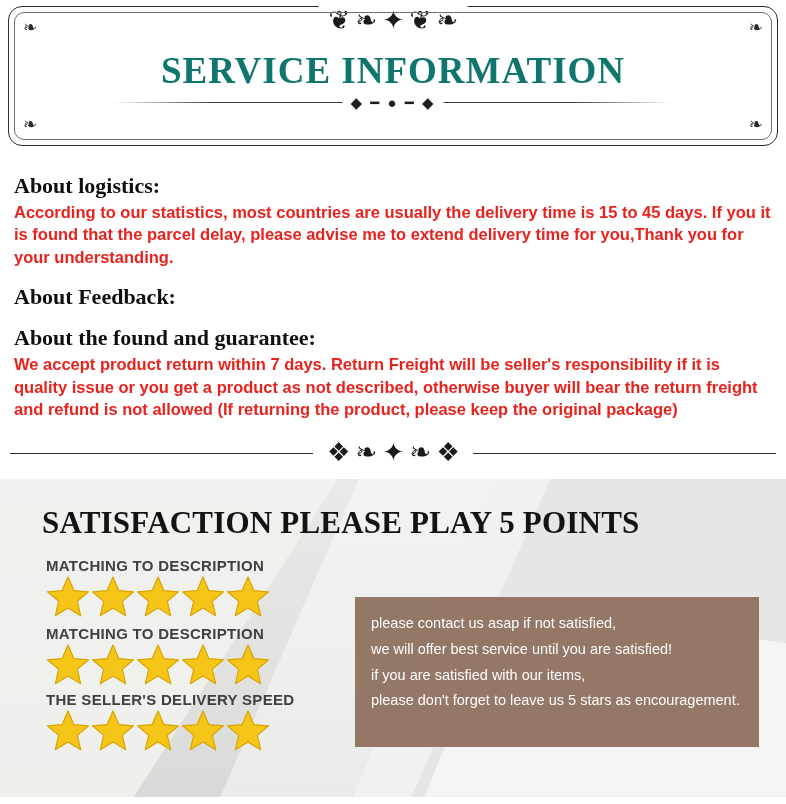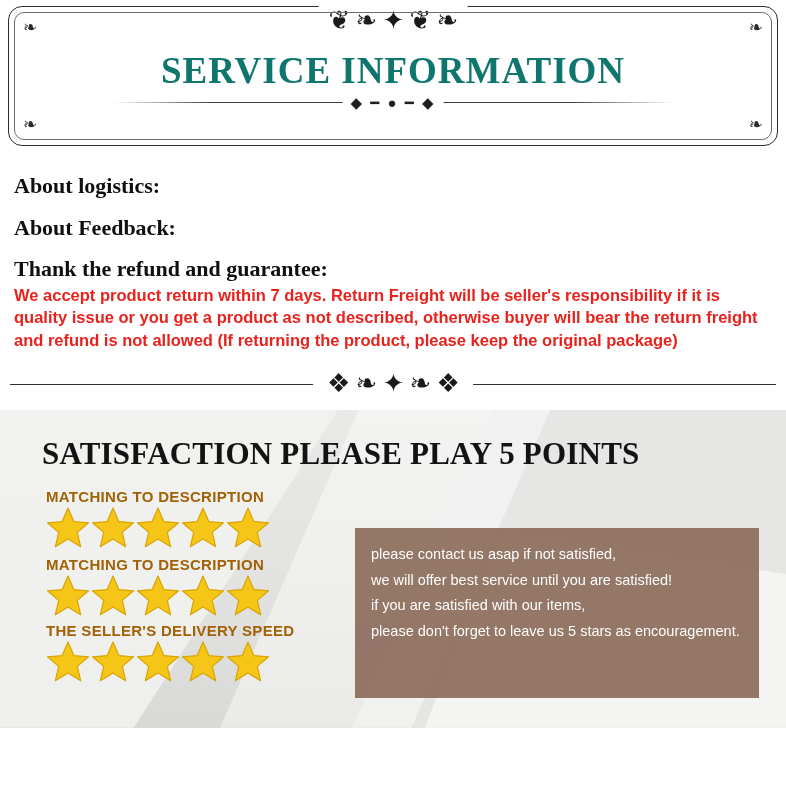--- a/index.html
+++ b/index.html
@@ -200,21 +200,21 @@
     left: 46px;
   }
   .rb-1 { top: 78px; }
   .rb-2 { top: 146px; }
   .rb-3 { top: 212px; }
 
   .rating-label {
     font-family: "Liberation Sans", sans-serif;
     font-weight: bold;
     font-size: 15px;
-    color: #a16207;
+    color: #404040;
     letter-spacing: .3px;
     margin-bottom: 1px;
   }
   .stars {
     font-size: 0;
     white-space: nowrap;
   }
   .star {
     display: inline-block;
     width: 44px;
@@ -223,21 +223,21 @@
     position: relative;
   }
   .star svg { display: block; }
 
   
   .msg-card {
     position: absolute;
     left: 355px;
     top: 118px;
     width: 404px;
-    height: 170px;
+    height: 150px;
     background: #8d6e5d;
     opacity: .93;
     padding: 14px 16px;
   }
   .msg-line {
     color: #ffffff;
     font-size: 14.5px;
     line-height: 1.78;
     white-space: nowrap;
   }
@@ -252,24 +252,25 @@
   <div class="corner-flourish cf-br">❧</div>
 
   <div class="top-ornament">❦ ❧ ✦ ❦ ❧</div>
   <div class="service-title">SERVICE INFORMATION</div>
   <div class="title-underline"></div>
   <div class="underline-diamonds">◆ ━ ● ━ ◆</div>
 </div>
 
 <div class="info-body">
   <h2 class="section-heading">About logistics:</h2>
+  <p class="section-text">According to our statistics, most countries are usually the delivery time is 15 to 45 days. If you it is found that the parcel delay, please advise me to extend delivery time for you,Thank you for your understanding.</p>
 
   <h2 class="section-heading">About Feedback:</h2>
 
-  <h2 class="section-heading">Thank the refund and guarantee:</h2>
+  <h2 class="section-heading">About the found and guarantee:</h2>
   <p class="section-text">We accept product return within 7 days. Return Freight will be seller's responsibility if it is quality issue or you get a product as not described, otherwise buyer will bear the return freight and refund is not allowed (If returning the product, please keep the original package)</p>
 </div>
 
 <div class="mid-divider">
   <div class="rule"></div>
   <div class="orn">❖ ❧ ✦ ❧ ❖</div>
 </div>
 
 <div class="satisfaction">
   <div class="sat-bg"></div>

